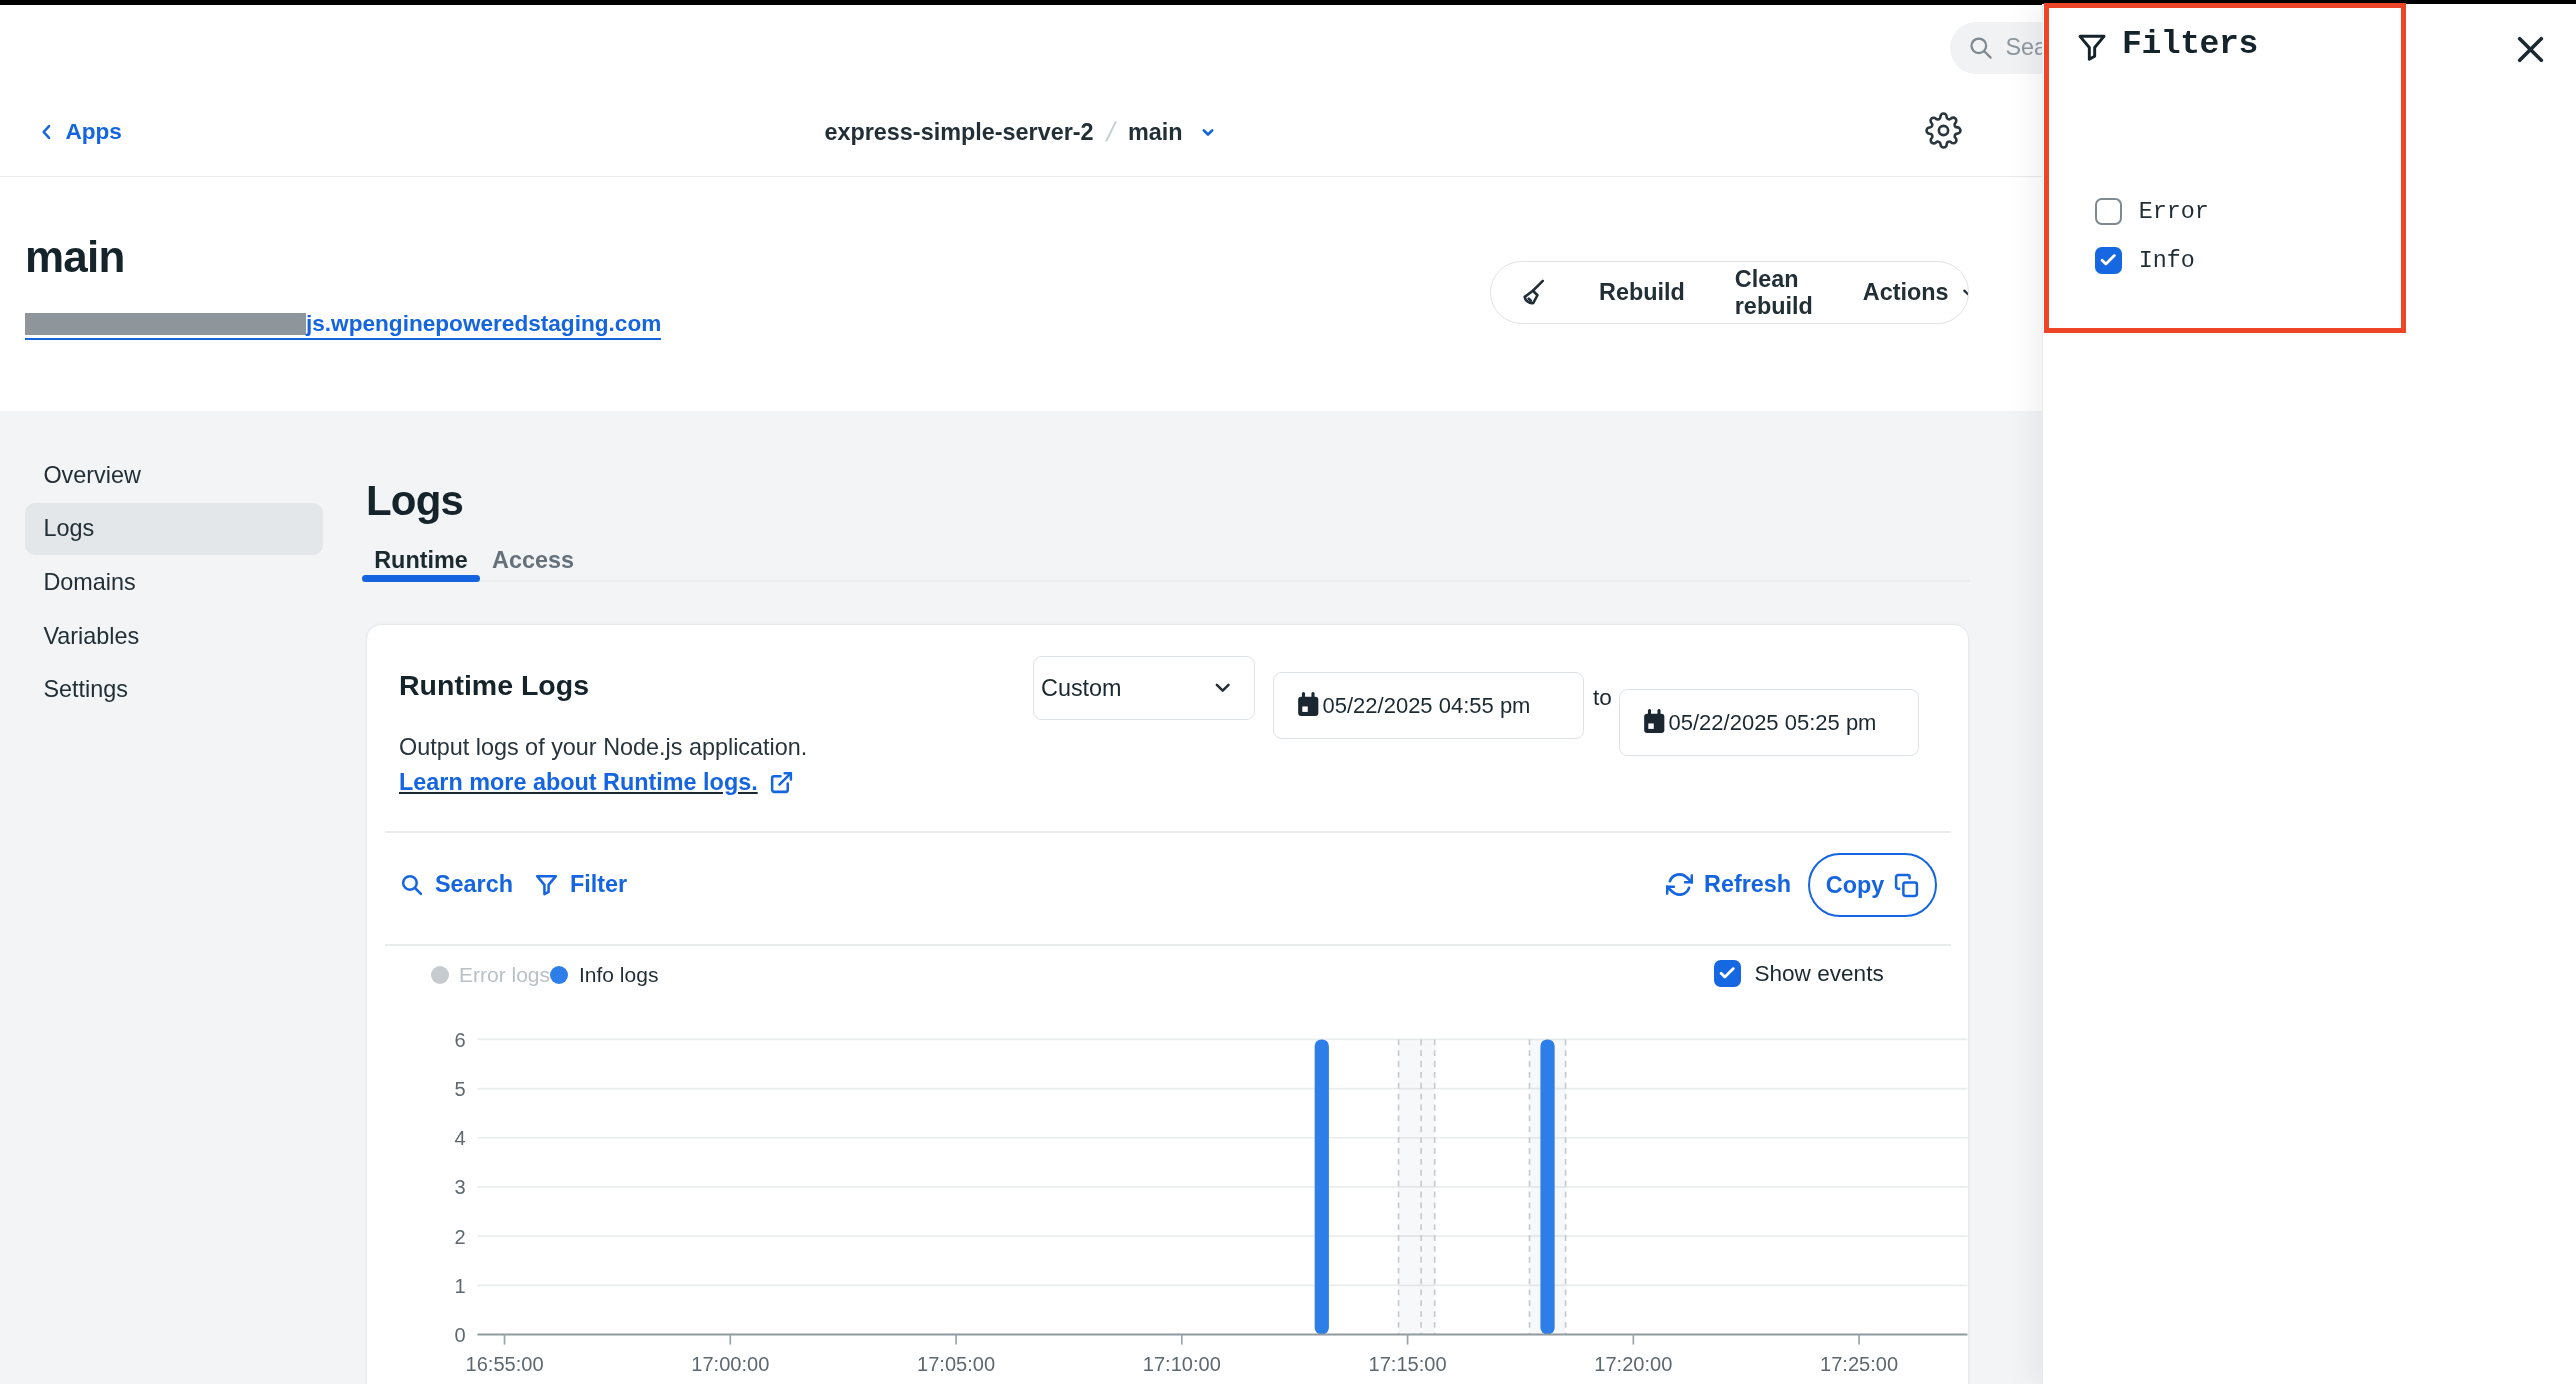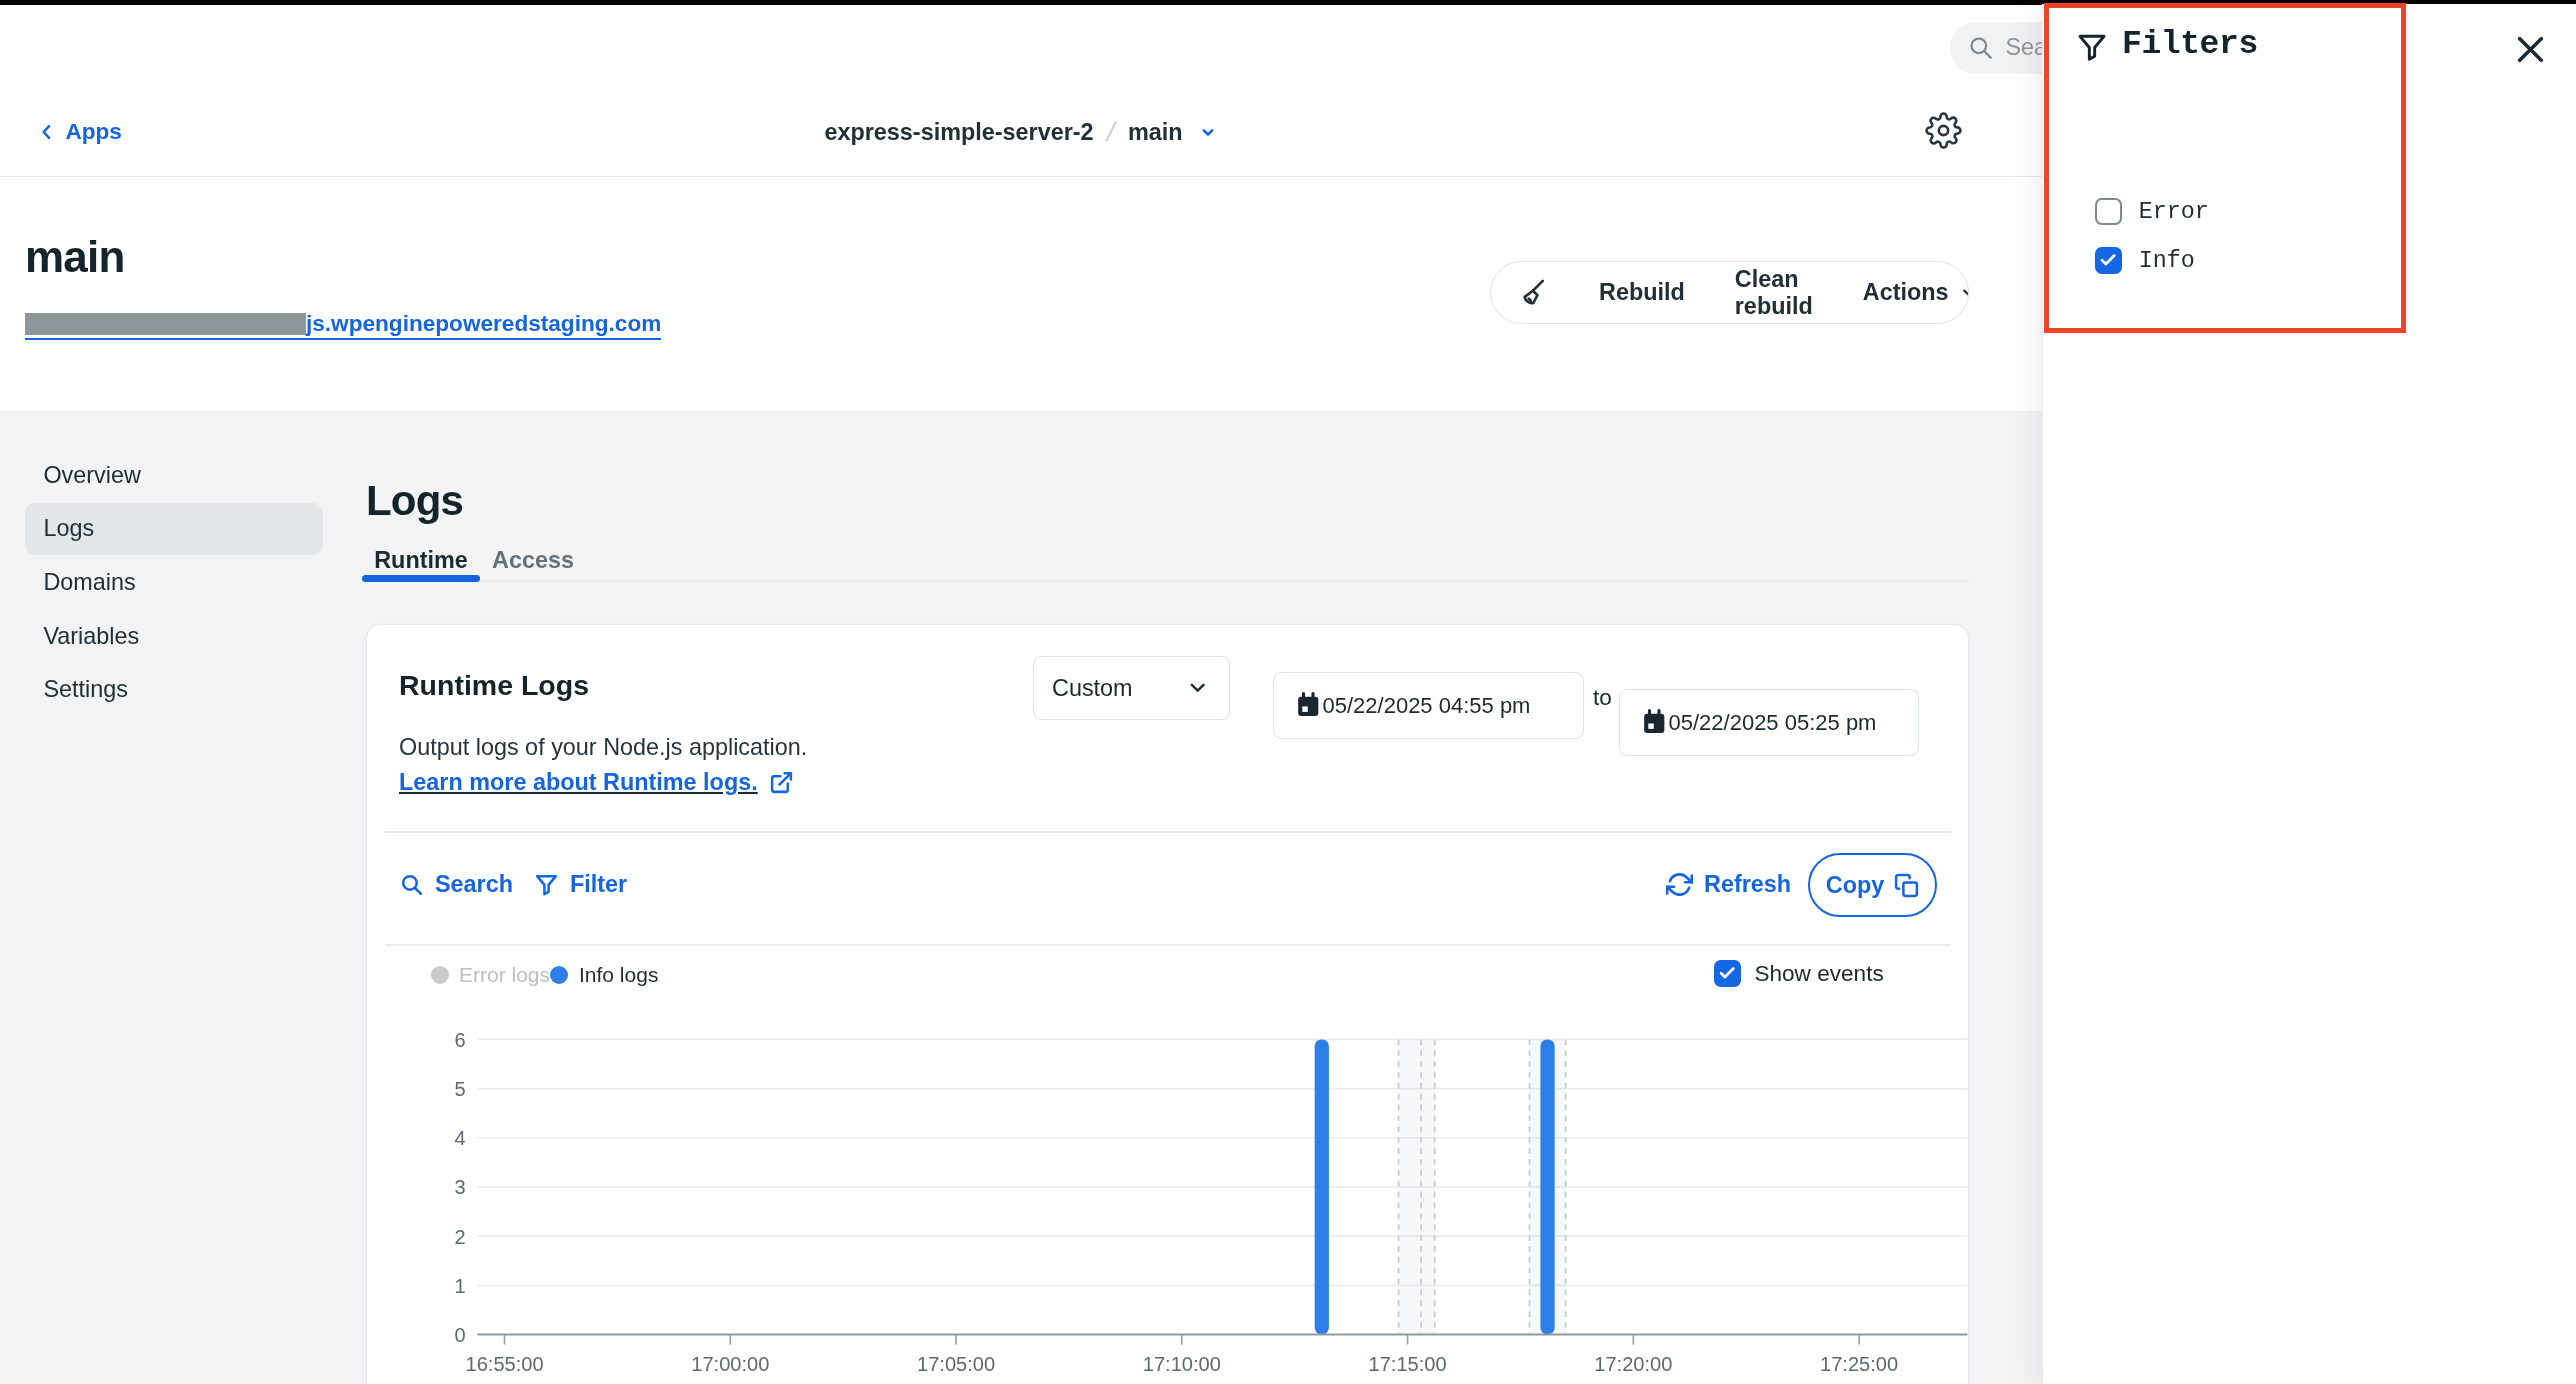--- a/index.html
+++ b/index.html
@@ -64,21 +64,21 @@
   .tab-runtime { left:362px; width:118px; color:#1b2930; }
   .tab-access { left:480px; width:106px; color:#64707a; }
   .tab-underline { position:absolute; left:362px; top:575px; width:118px; height:6.7px; border-radius:4.2px; background:#1465df; }
 
   
   .card { position:absolute; left:366px; top:624px; width:1603px; height:795px; background:#fff;
     border:1.7px solid #e7eaec; border-radius:15px; box-shadow:0 0.8px 2.5px rgba(16,24,32,.04); }
   .card-title { position:absolute; left:32px; top:44px; font-size:28.5px; font-weight:bold; color:#15232b; }
   .field { position:absolute; background:#fff; border:1.7px solid #dde2e6; border-radius:8.4px;
     display:flex; align-items:center; cursor:pointer; }
-  .range-select { left:666px; top:31px; width:197px; height:64px; padding:0 20px 0 18px; justify-content:space-between;
+  .range-select { left:666px; top:31px; width:222px; height:64px; padding:0 20px 0 7px; justify-content:space-between;
     font-size:23.4px; color:#1b2930; }
   .range-select .chev { color:#222f37; }
   .date-field { top:47px; height:67px; padding:0 20px; font-size:22px; color:#1b2930; }
   .date-from { left:906px; width:311px; }
   .date-to { left:1252px; width:300px;margin-top:17px; }
   .to-label { position:absolute; left:1219px; top:39px; width:33px; height:67px; display:flex; align-items:center;
     justify-content:center; font-size:22.6px; color:#1b2930; }
   .cal { color:#1b2730; }
   .card-desc { position:absolute; left:32px; top:109px; font-size:23.4px; color:#27343c; }
   .learn-row { position:absolute; left:32px; top:144px; display:flex; align-items:center; gap:11.7px; cursor:pointer;text-decoration:underline; }

